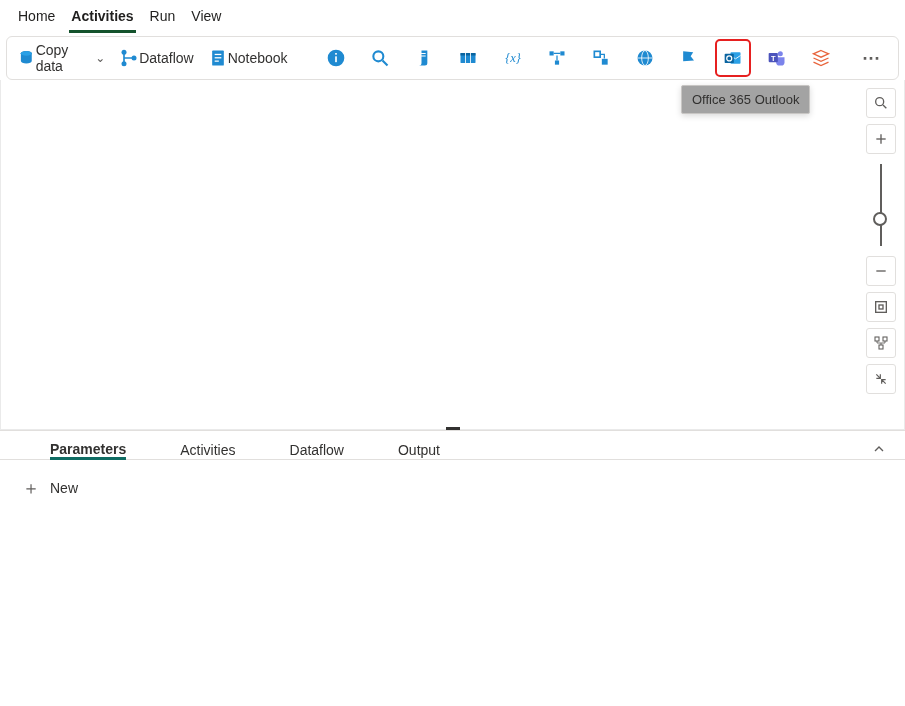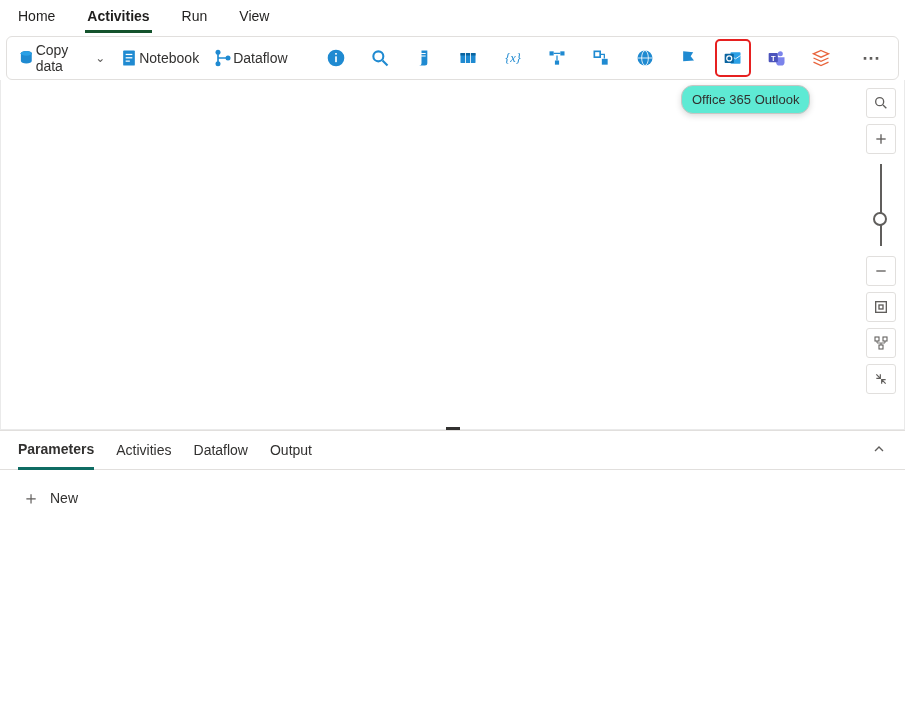--- a/index.html
+++ b/index.html
@@ -10,21 +10,21 @@
     background: #fff;
     width: 905px;
     height: 706px;
     overflow: hidden;
     position: relative;
   }
 
   
   .menu-bar {
     display: flex;
-    gap: 28px;
+    gap: 12px;
     padding: 6px 16px 0 16px;
     height: 32px;
     align-items: flex-start;
   }
   .menu-item {
     padding: 2px 2px 6px 2px;
     cursor: pointer;
     color: #201f1e;
   }
   .menu-item.active {
@@ -77,23 +77,23 @@
     padding: 0 6px;
     cursor: pointer;
     margin-left: 6px;
   }
 
   
   .tooltip {
     position: absolute;
     top: 48px;
     left: 674px;
-    background: #5eead4;
+    background: #a3a3a3;
     border: 1px solid #c8c6c4;
-    border-radius: 12px;
+    border-radius: 2px;
     box-shadow: 0 2px 6px rgba(0,0,0,0.15);
     padding: 6px 10px;
     font-size: 13px;
     white-space: nowrap;
     z-index: 20;
   }
 
   
   .canvas-area {
     position: relative;
@@ -160,23 +160,24 @@
   }
   .panel-tabs {
     display: flex;
     align-items: center;
     padding: 10px 18px 0 18px;
     gap: 22px;
     border-bottom: 1px solid #e1dfdd;
     position: relative;
   }
   .panel-tab {
-    padding-bottom: 10px;
+    padding-bottom: 0;
     cursor: pointer;
     color: #323130;
+    margin-left: 32px;
   }
   .panel-tab.active {
     font-weight: 600;
     border-bottom: 3px solid #0f6c63;
     margin-bottom: -1px;
   }
   .panel-collapse {
     position: absolute;
     right: 18px;
     top: 10px;
@@ -221,36 +222,36 @@
       <ellipse cx="12" cy="6" rx="7" ry="3" fill="#0a64a0"></ellipse>
       <path d="M5 6v10c0 1.7 3.1 3 7 3s7-1.3 7-3V6" fill="#1f8ad1"></path>
       <ellipse cx="12" cy="6" rx="7" ry="3" fill="#2aa0e6"></ellipse>
     </svg>
     <span class="tool-label">Copy data</span>
     <span class="chev">⌄</span>
   </div>
 
   <div class="tool-group">
     <svg class="ic" viewBox="0 0 24 24">
+      <circle cx="6" cy="5" r="3" fill="#1f8ad1"></circle>
+      <circle cx="6" cy="19" r="3" fill="#1f8ad1"></circle>
+      <circle cx="18" cy="12" r="3" fill="#1f8ad1"></circle>
+      <path d="M6 5v14M6 12h12" stroke="#1f8ad1" stroke-width="2" fill="none"></path>
+    </svg>
+    <span class="tool-label">Dataflow</span>
+  </div>
+
+  <div class="tool-group">
+    <svg class="ic" viewBox="0 0 24 24">
       <rect x="5" y="3" width="14" height="18" rx="1" fill="#1f8ad1"></rect>
       <rect x="8" y="7" width="8" height="1.5" fill="#fff"></rect>
       <rect x="8" y="11" width="8" height="1.5" fill="#fff"></rect>
       <rect x="8" y="15" width="5" height="1.5" fill="#fff"></rect>
     </svg>
     <span class="tool-label">Notebook</span>
-  </div>
-
-  <div class="tool-group">
-    <svg class="ic" viewBox="0 0 24 24">
-      <circle cx="6" cy="5" r="3" fill="#1f8ad1"></circle>
-      <circle cx="6" cy="19" r="3" fill="#1f8ad1"></circle>
-      <circle cx="18" cy="12" r="3" fill="#1f8ad1"></circle>
-      <path d="M6 5v14M6 12h12" stroke="#1f8ad1" stroke-width="2" fill="none"></path>
-    </svg>
-    <span class="tool-label">Dataflow</span>
   </div>
 
   <div style="width:6px"></div>
 
   <div class="icon-btn">
     <svg class="ic" viewBox="0 0 24 24">
       <circle cx="12" cy="12" r="10" fill="#1f8ad1"></circle>
       <rect x="11" y="10" width="2" height="7" fill="#fff"></rect>
       <rect x="11" y="6" width="2" height="2" fill="#fff"></rect>
     </svg>

